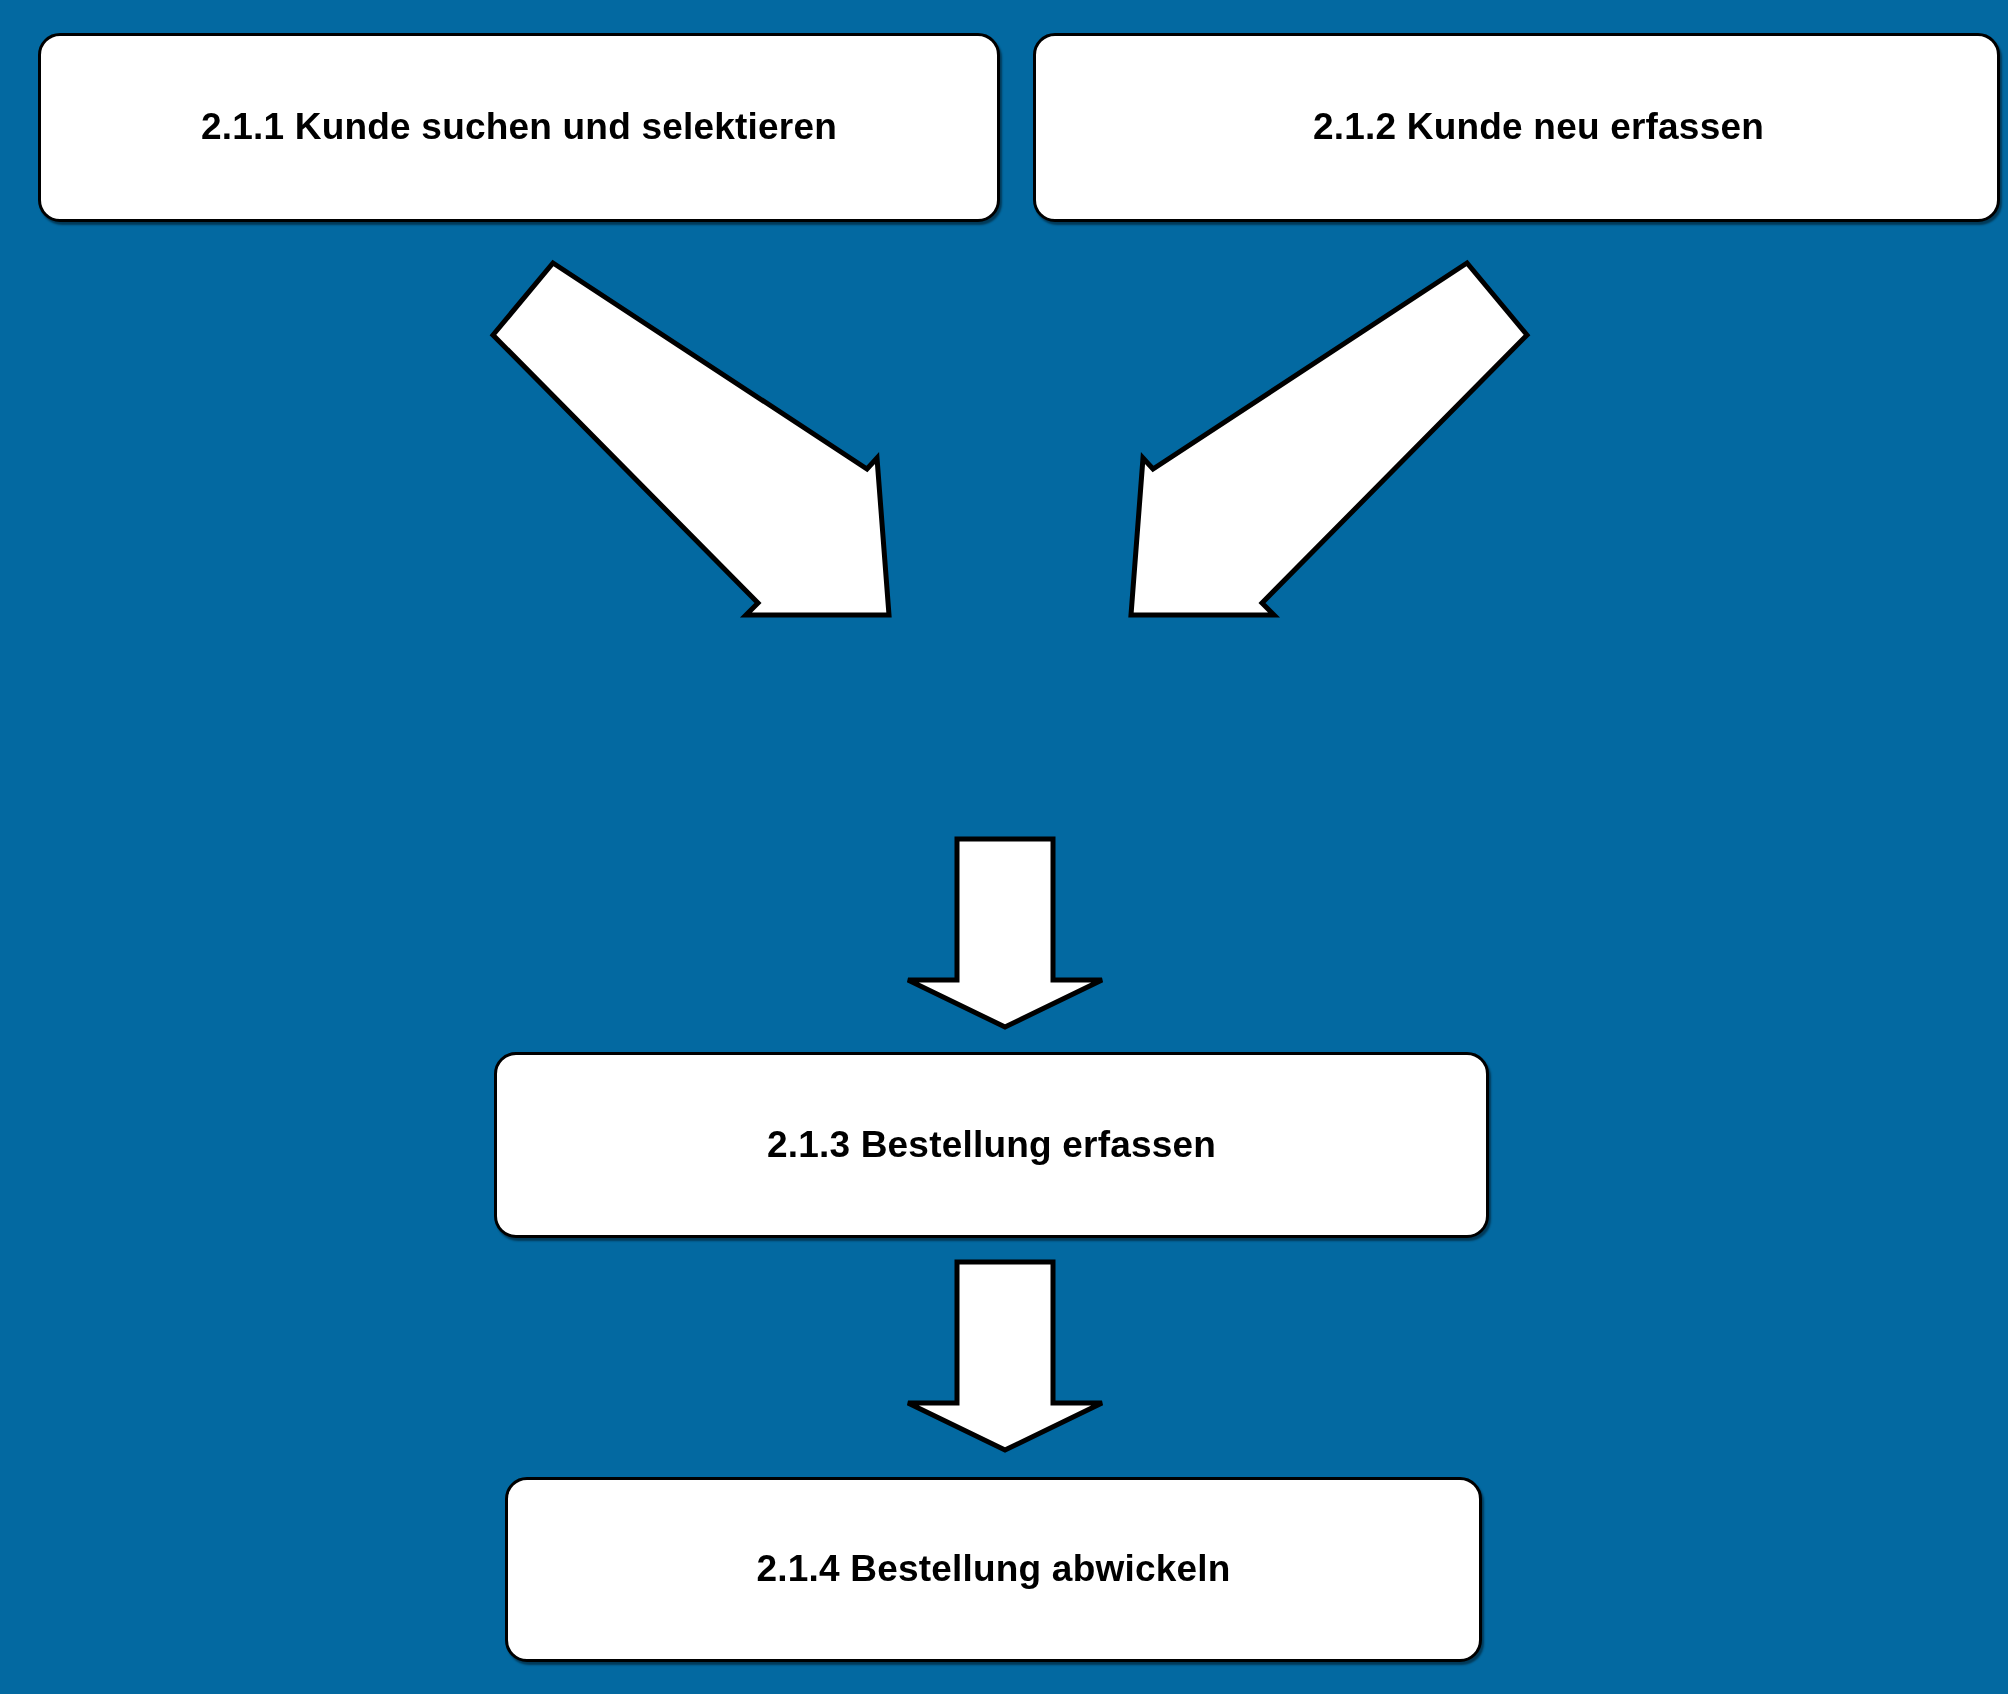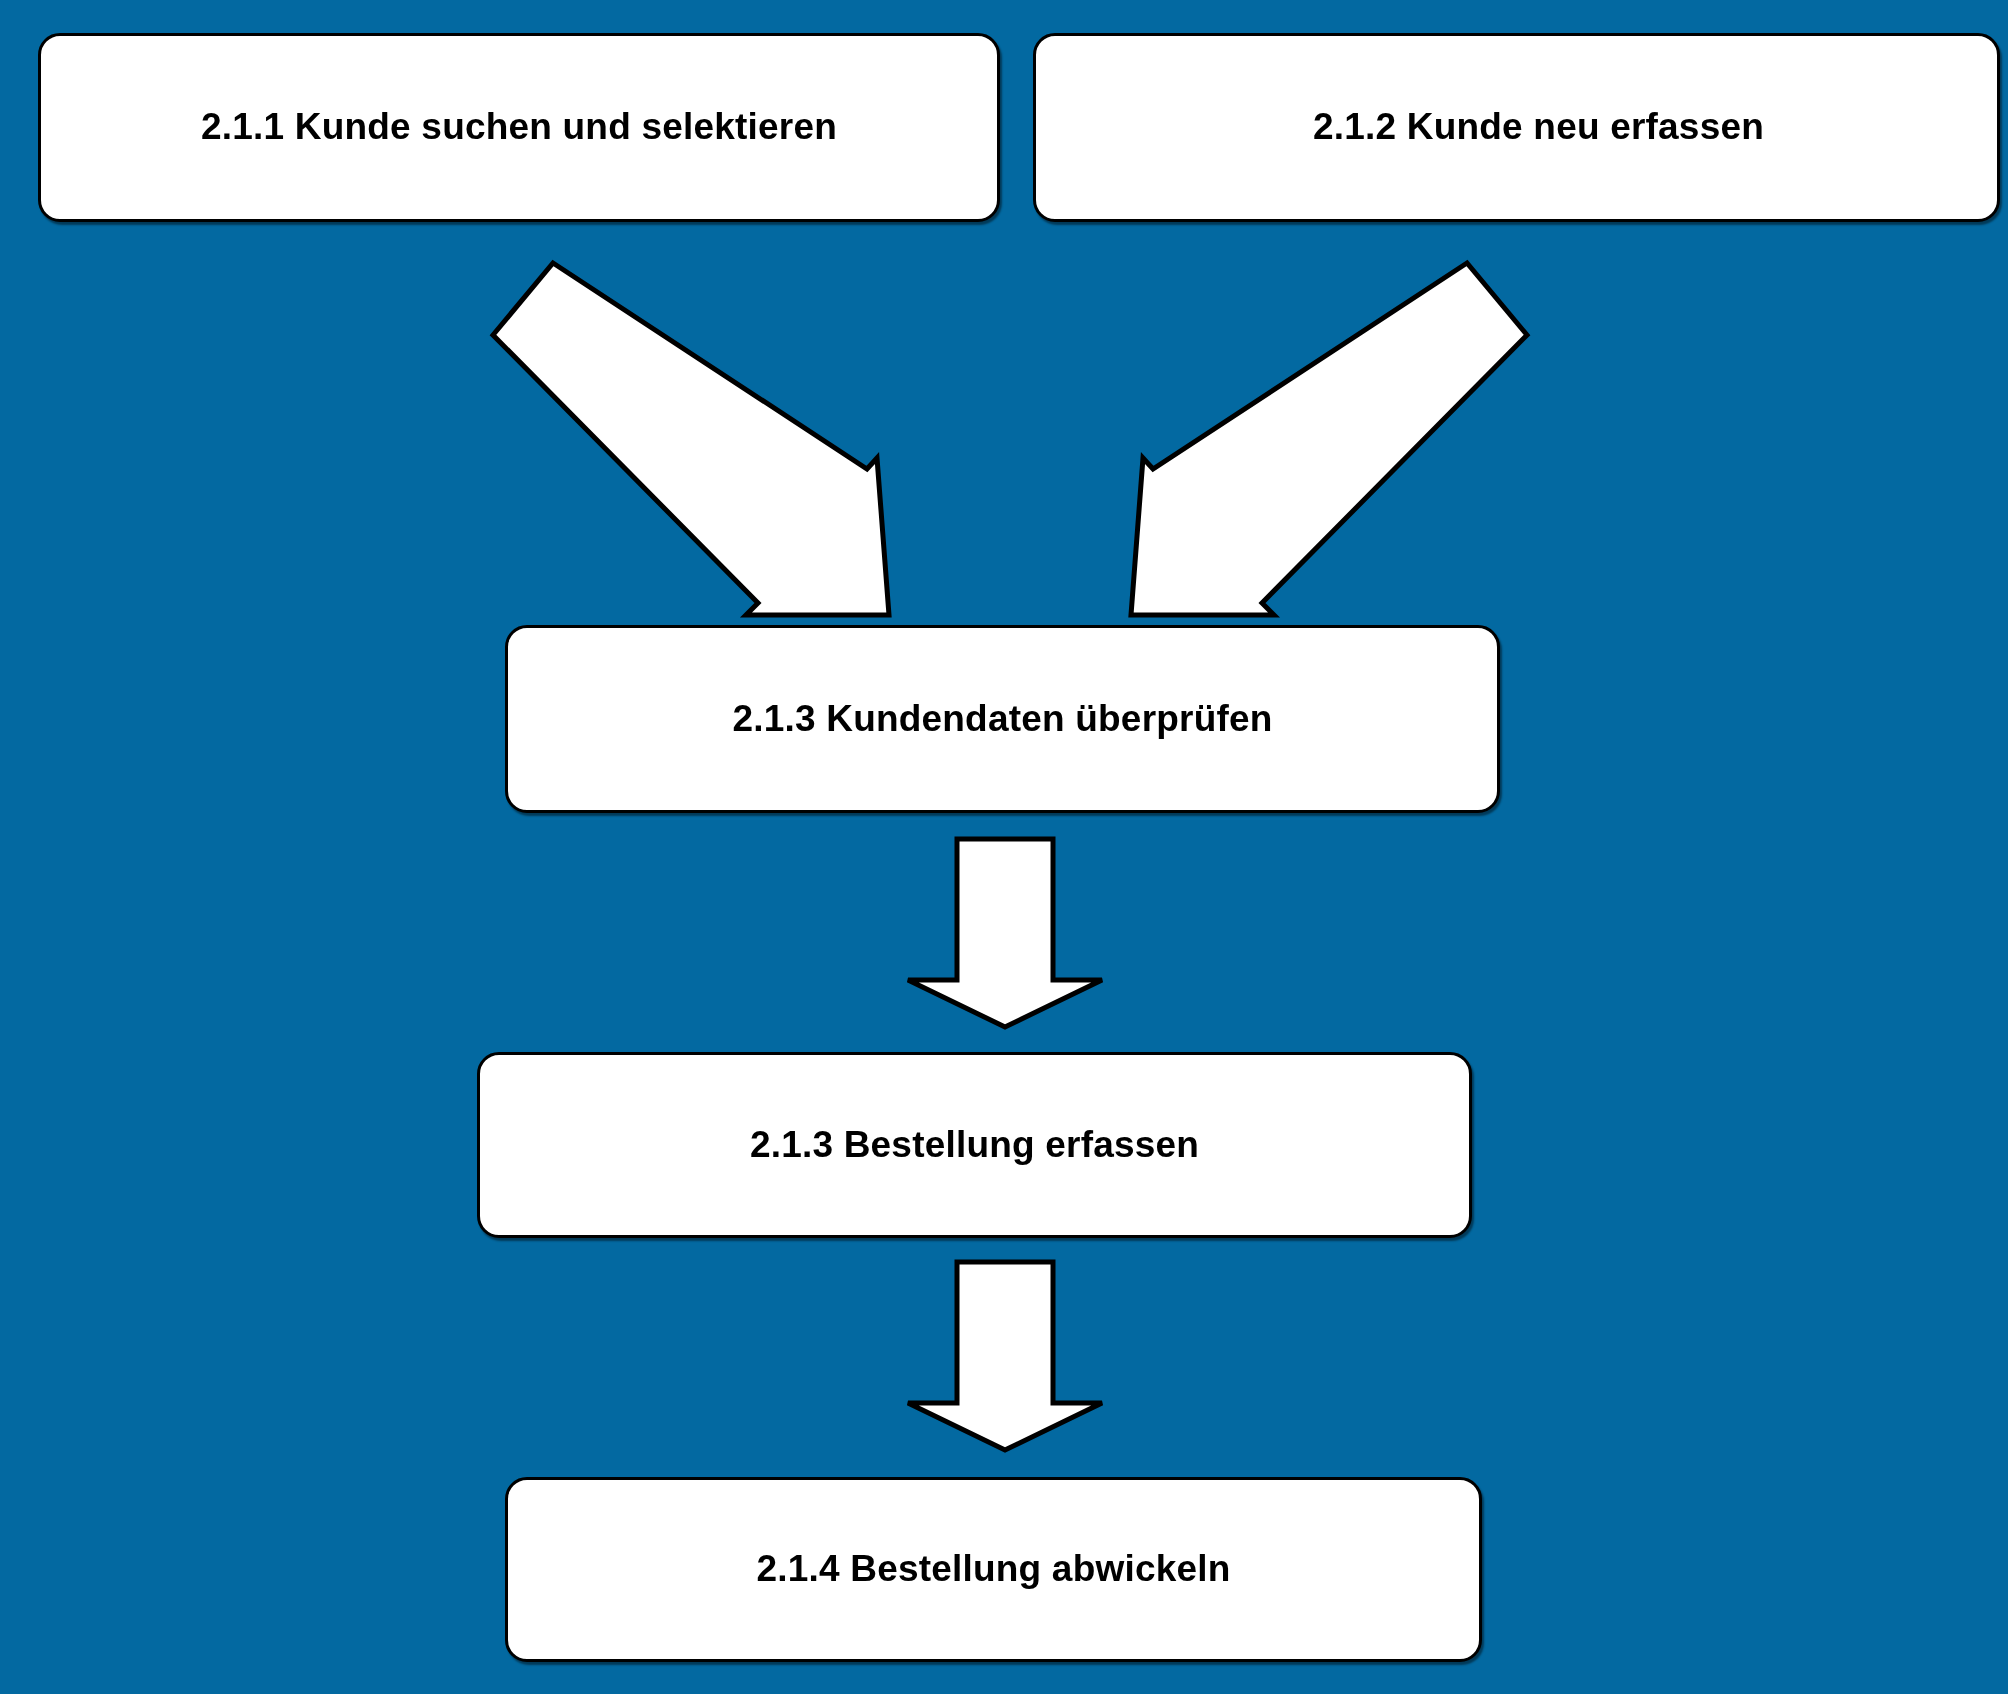--- a/index.html
+++ b/index.html
@@ -72,25 +72,22 @@
   </svg>
 
   <div class="node" style="left:38px; top:33px; width:962px; height:189px;">
     <span class="node-label">2.1.1 Kunde suchen und selektieren</span>
   </div>
 
   <div class="node" style="left:1033px; top:33px; width:967px; height:189px;padding-left:44px;">
     <span class="node-label">2.1.2 Kunde neu erfassen</span>
   </div>
 
-  <div class="node" style="left:505px; top:625px; width:995px; height:188px;">
-    <span class="node-label">2.1.3 Kundendaten überprüfen</span>
-  </div>
 
-  <div class="node" style="left:477px; top:1052px; width:995px; height:186px;">
+  <div class="node" style="left:494px; top:1052px; width:995px; height:186px;">
     <span class="node-label">2.1.3 Bestellung erfassen</span>
   </div>
 
   <div class="node" style="left:505px; top:1477px; width:977px; height:185px;">
     <span class="node-label">2.1.4 Bestellung abwickeln</span>
   </div>
 
 </div>
 
 </body></html>

